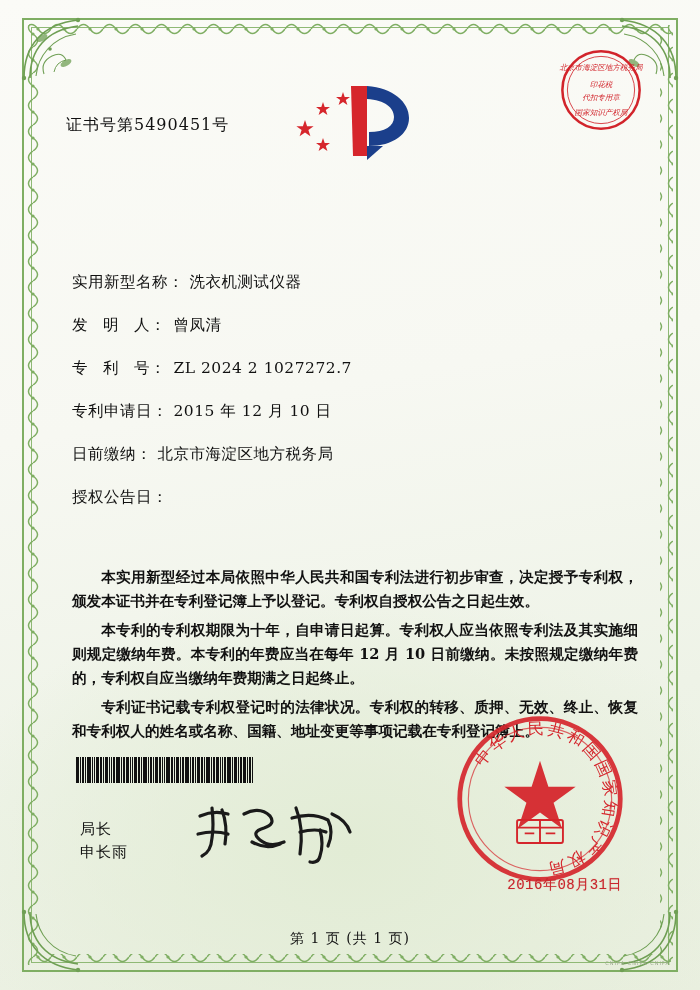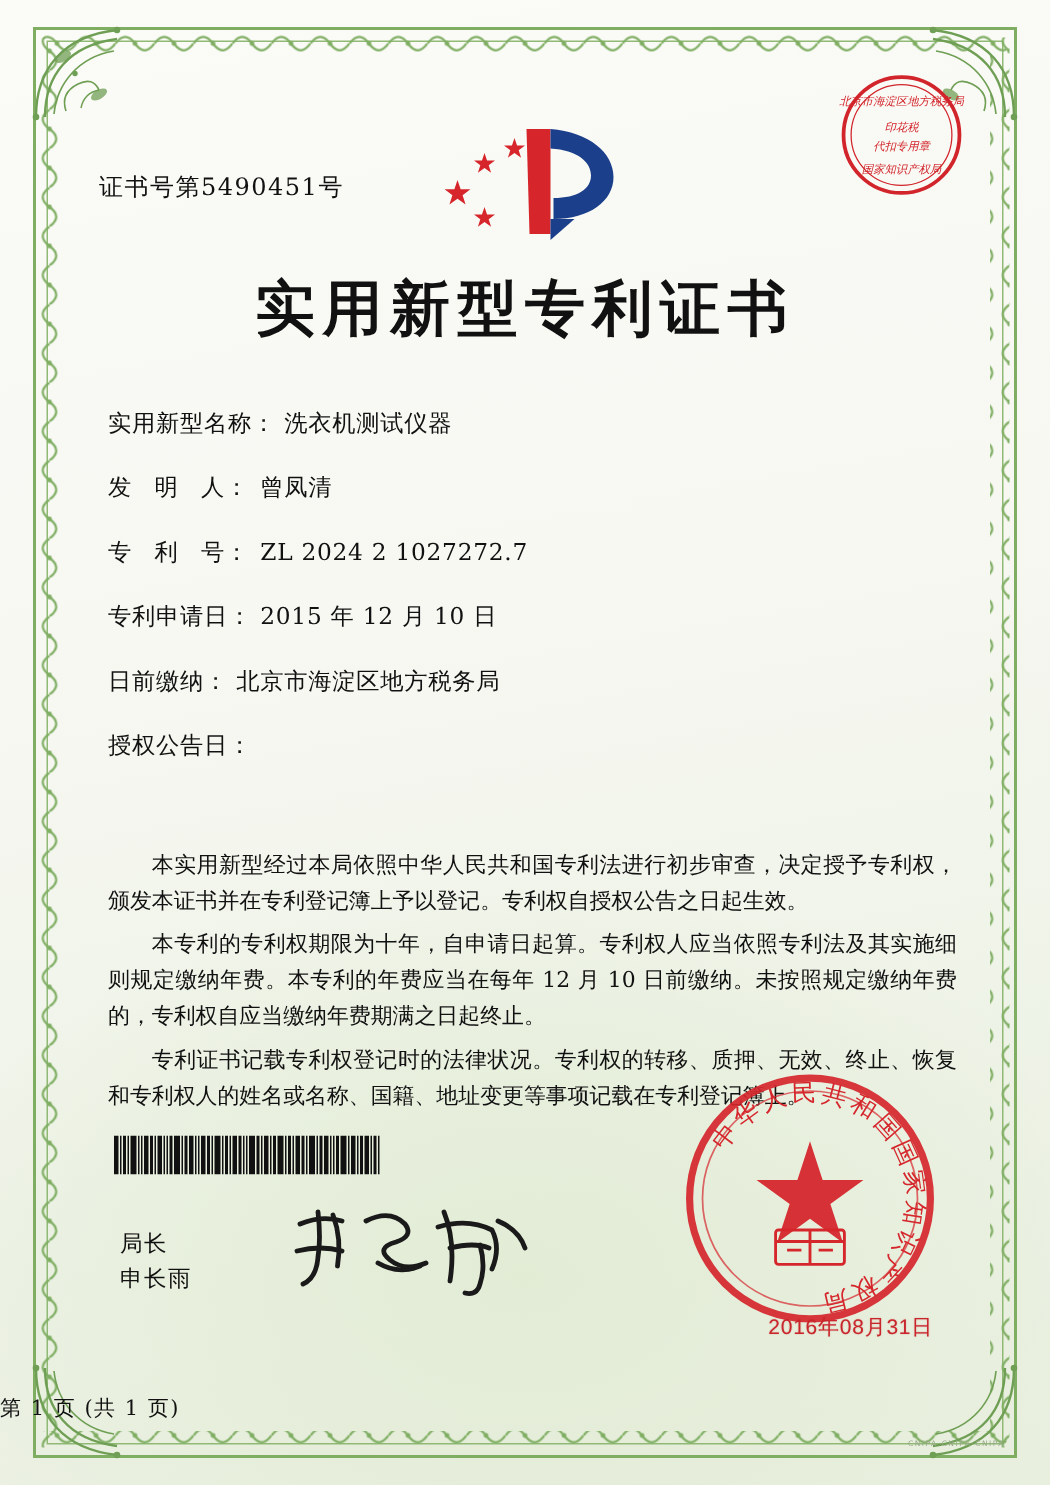--- a/index.html
+++ b/index.html
@@ -137,20 +137,21 @@
   .paragraphs {
     position: absolute;
     left: 72px;
     right: 62px;
     top: 565px;
     font-family: "DejaVu Serif", "Liberation Serif", serif;
     font-size: 14.6px;
     line-height: 1.62;
     color: #111;
     text-align: justify;
+    font-weight: bold;
   }
   .paragraphs p {
     margin: 0 0 6px 0;
     text-indent: 2em;
   }
 
   
   .barcode {
     position: absolute;
     left: 76px;
@@ -196,31 +197,32 @@
     width: 172px;
     height: 172px;
     color: #d5262c;
   }
   .big-seal svg { width: 100%; height: 100%; display: block; }
 
   .seal-date {
     position: absolute;
     right: 78px;
     bottom: 96px;
-    font-family: Liberation Sans, sans-serif;
+    font-family: Liberation Mono, monospace;
     font-size: 14px;
     color: #c9262c;
     letter-spacing: 0.5px;
     text-shadow: 0 0 1px rgba(201,38,44,0.4);
   }
 
   .page-footer {
     position: absolute;
     left: 0; right: 0;
     bottom: 42px;
+    text-align: center;
     font-family: "DejaVu Serif", "Liberation Serif", serif;
     font-size: 14px;
     color: #111;
     letter-spacing: 1px;
   }
 
   .micro-print {
     position: absolute;
     right: 30px;
     bottom: 24px;
@@ -344,21 +346,20 @@
         <polygon points="50,10 51.7,15 57,15 52.8,18.1 54.4,23.1 50,20 45.6,23.1 47.2,18.1 43,15 48.3,15"></polygon>
       </g>
 
       <polygon points="58,4 74,4 74,74 60,74" fill="#d6262c"></polygon>
 
       <path d="M74,4 C100,6 116,20 116,36 C116,52 100,64 76,64 L76,50 C92,50 101,44 101,35 C101,26 92,18 74,17 Z" fill="#1b3f8b"></path>
       <polygon points="74,64 90,64 74,78" fill="#1b3f8b"></polygon>
     </svg>
   </div>
 
-  <div class="doc-title">实用新型专利证书</div>
 
   <div class="fields">
 
     <div class="field-row">
       <span class="field-label">实用新型名称</span>
       <span class="colon">：</span>
       <span class="field-value">洗衣机测试仪器</span>
     </div>
 
     <div class="field-row spread">

